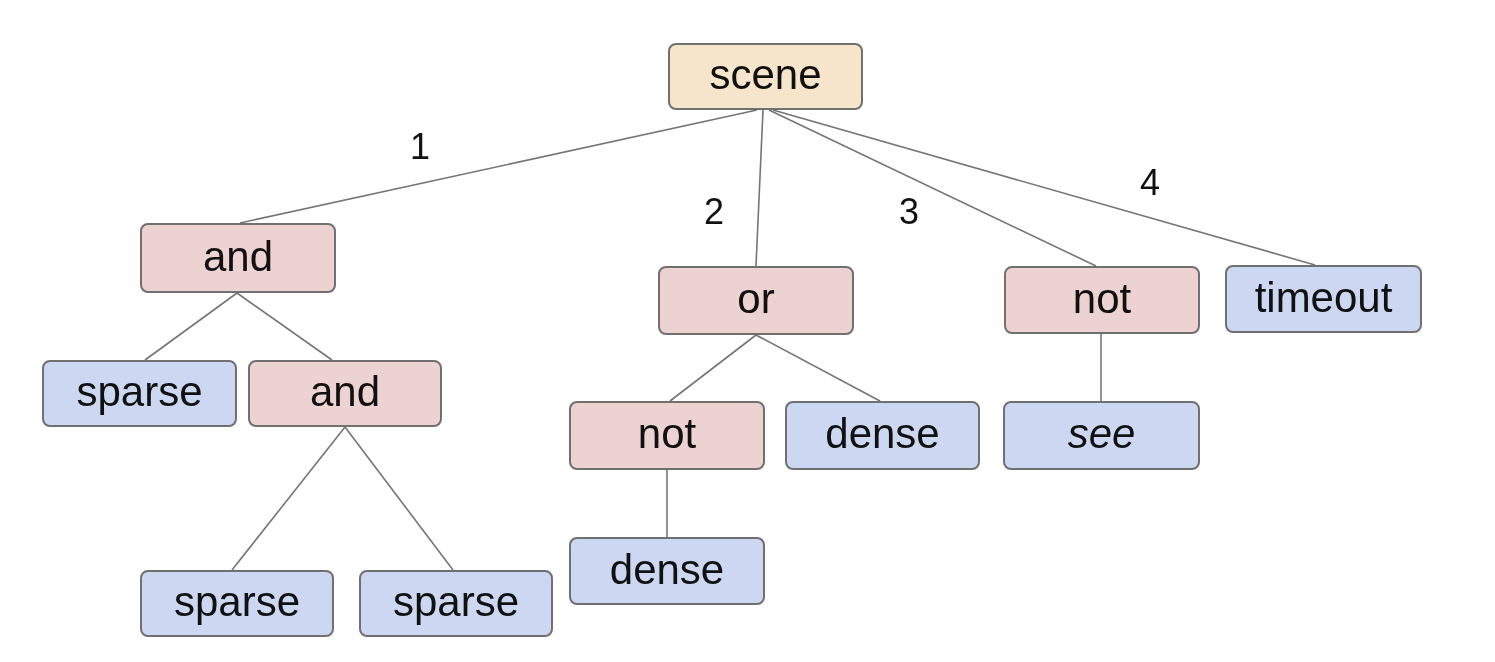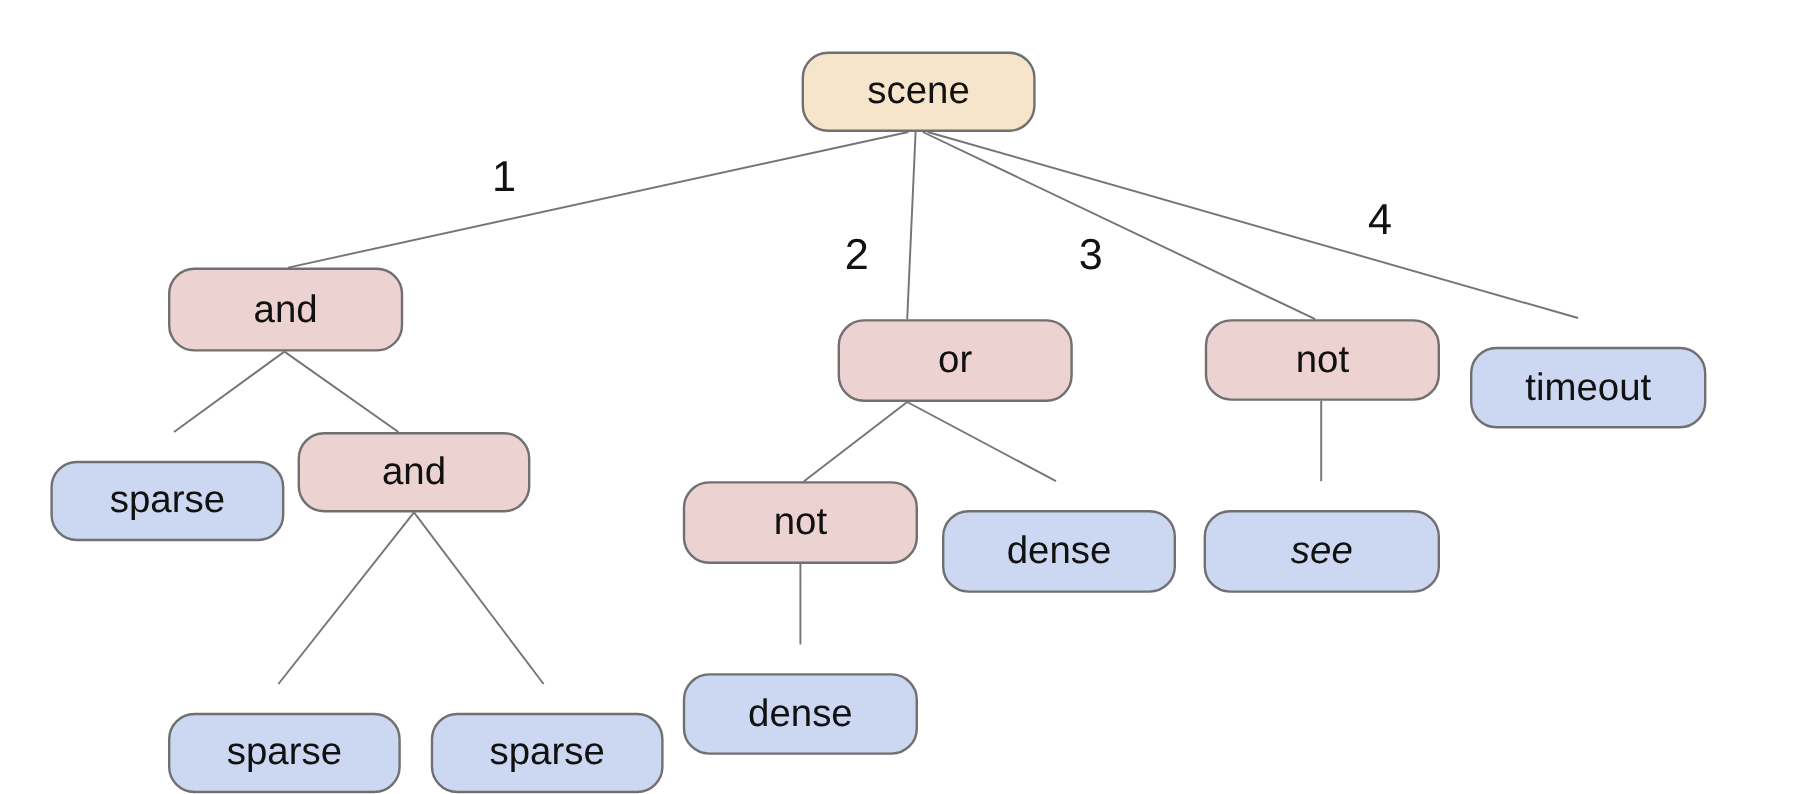--- a/index.html
+++ b/index.html
@@ -26,29 +26,29 @@
     stroke: var(--edge_line, #757575);
     stroke-width: 1.6;
   }
   .node {
     position: absolute;
     display: flex;
     align-items: center;
     justify-content: center;
     box-sizing: border-box;
     border: 2px solid var(--node_border, #707070);
-    border-radius: 22px;
-    font-size: 32px;
+    border-radius: 8px;
+    font-size: 42px;
     line-height: 1;
     color: var(--text, #111111);
     padding-bottom: 3px;
   }
   .node.root { background: var(--root_fill, #f6e5cb); }
   .node.op   { background: var(--operator_fill, #edd2d2); text-align: right; }
-  .node.leaf { background: var(--leaf_fill, #ccd8f1); margin-top: 24px; }
+  .node.leaf { background: var(--leaf_fill, #ccd8f1); }
   .edge-label {
     position: absolute;
     transform: translate(-50%, -50%);
     font-size: 36px;
     color: var(--text, #111111);
   }
 </style>
 </head>
 <body>
 
@@ -71,21 +71,21 @@
 
   <span class="edge-label" style="left:420px; top:147px;">1</span>
   <span class="edge-label" style="left:714px; top:212px;">2</span>
   <span class="edge-label" style="left:909px; top:212px;">3</span>
   <span class="edge-label" style="left:1150px; top:183px;">4</span>
 
   <div class="node root" style="left:668px; top:43px; width:195px; height:67px;">scene</div>
 
   <div class="node op" style="left:140px; top:223px; width:196px; height:70px;">and</div>
 
-  <div class="node op" style="left:698px; top:266px; width:196px; height:69px;">or</div>
+  <div class="node op" style="left:658px; top:266px; width:196px; height:69px;">or</div>
 
   <div class="node op" style="left:1004px; top:266px; width:196px; height:68px;">not</div>
 
   <div class="node leaf" style="left:1225px; top:265px; width:197px; height:68px;">timeout</div>
 
   <div class="node leaf" style="left:42px; top:360px; width:195px; height:67px;">sparse</div>
 
   <div class="node op" style="left:248px; top:360px; width:194px; height:67px;">and</div>
 
   <div class="node op" style="left:569px; top:401px; width:196px; height:69px;">not</div>

